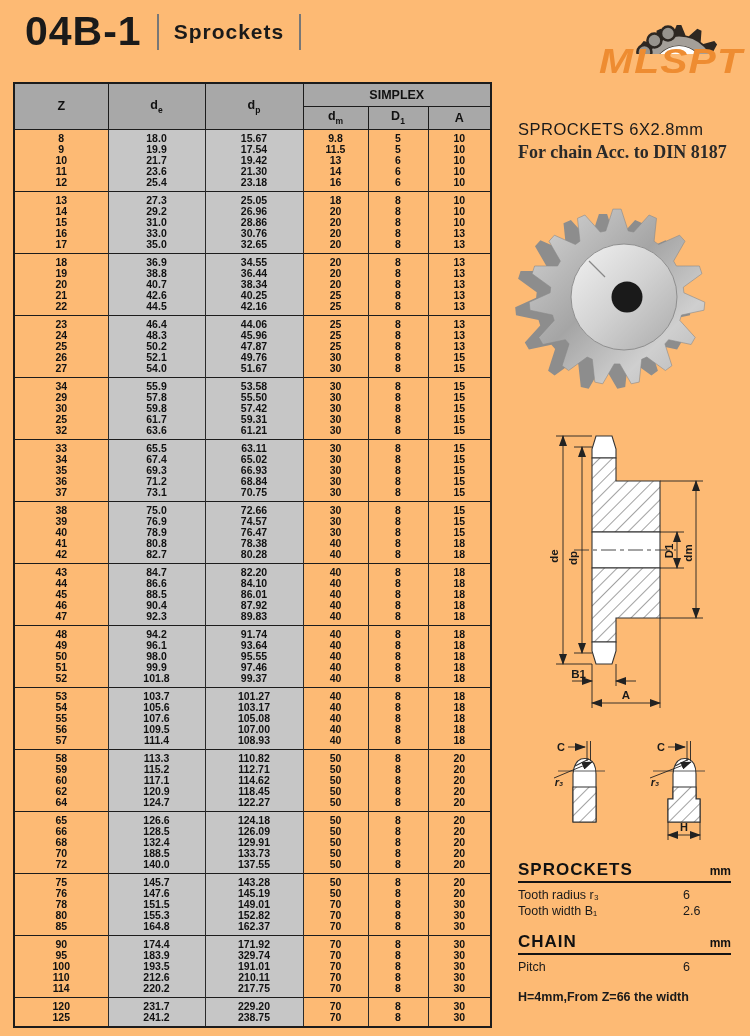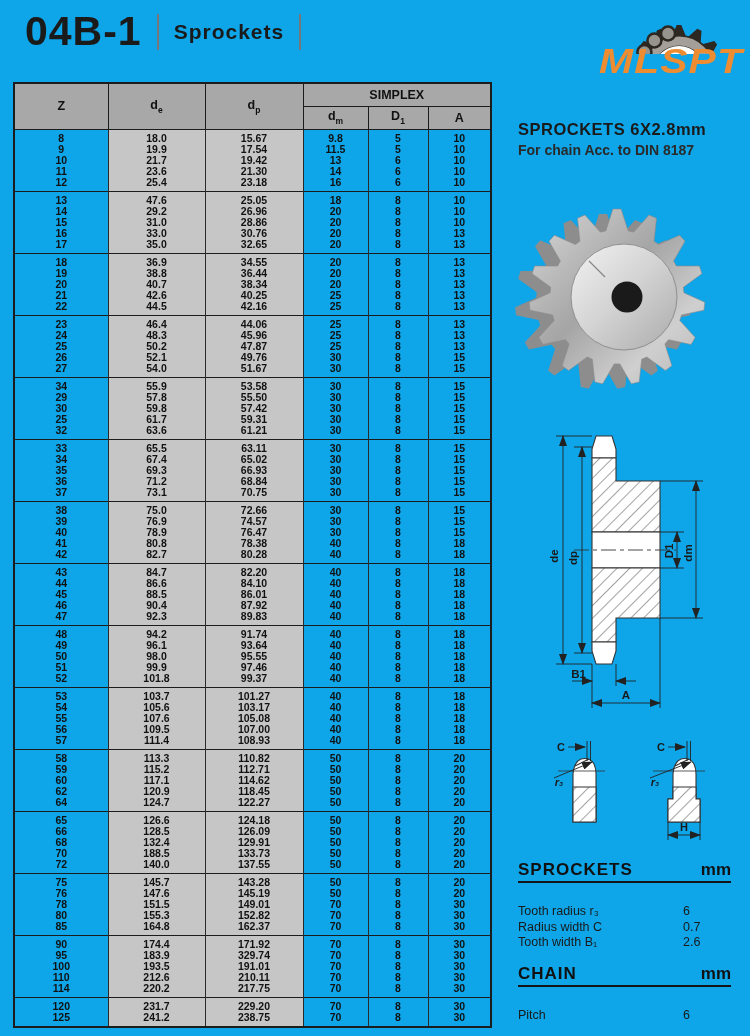--- a/index.html
+++ b/index.html
@@ -1,18 +1,18 @@
 <!DOCTYPE html>
 <html><head>
 <meta charset="utf-8">
 <style>
   * { margin:0; padding:0; box-sizing:border-box; }
   html,body { background:#fff; }
   .page {
-    position:relative; width:750px; height:1036px; background:#0ea5e9;
+    position:relative; width:750px; height:1036px; background:#fdba74;
     font-family:"Liberation Sans", sans-serif; color:#111; overflow:hidden;
   }
   
   .title-row { position:absolute; left:25px; top:8px; display:flex; align-items:center; }
   .big-title { font-size:41px; font-weight:bold; letter-spacing:1px; color:#1a1a1a; }
   .title-sep { width:2px; height:36px; background:#777; margin:0 15px; }
   .sub-title { font-size:21px; font-weight:bold; letter-spacing:1px; color:#1a1a1a; }
   
   .logo { position:absolute; left:582px; top:2px; }
   
@@ -26,30 +26,30 @@
   table.spk td {
     border-left:1px solid #2a2a2a; border-right:1px solid #2a2a2a;
     font-size:10.5px; font-weight:bold; text-align:center; line-height:11px; color:#111;
   }
   table.spk tbody { border-top:1.5px solid #1c1c1c; }
   table.spk tbody tr:first-child td { padding-top:3px; }
   table.spk tbody tr:last-child  td { padding-bottom:3px; }
   td.c1, td.c2 { background:#c6c6c6; }
   
   .info { position:absolute; left:518px; top:120px; width:225px; }
-  .info-head { font-size:16.5px; font-weight:bold; letter-spacing:0.5px; color:#1a1a1a; }
-  .info-line { font-size:14px; font-weight:bold; color:#2a2a2a; margin-top:3px; }
+  .info-head { font-size:16.5px; font-weight:normal; letter-spacing:0.5px; color:#1a1a1a; }
+  .info-line { font-size:18px; font-weight:bold; color:#2a2a2a; margin-top:3px;font-family:Liberation Serif, serif; }
   .photo { position:absolute; left:505px; top:198px; }
   .diagram { position:absolute; left:510px; top:420px; }
   .specs { position:absolute; left:518px; top:860px; width:213px; }
   .spec-head { display:flex; justify-content:space-between; align-items:baseline;
                border-bottom:2.5px solid #141414; padding-bottom:1px; }
   .spec-head .t { font-size:17px; font-weight:bold; letter-spacing:1px; }
-  .spec-head .u { font-size:17px; font-weight:bold;margin-left:28px; }
-  .spec-items { margin-top:21px; }
+  .spec-head .u { font-size:12px; font-weight:bold;margin-left:28px; }
+  .spec-items { margin-top:5px; }
   .spec-item { display:flex; font-size:12.5px; line-height:15.5px; color:#1a1a1a; }
   .spec-item .lbl { flex:1; }
   .spec-item .val { width:48px; }
   .gap { height:13px; }
   .note { margin-top:13px; font-size:12.5px; font-weight:bold; line-height:16px; color:#1a1a1a; }
   svg text { font-family:"Liberation Sans", sans-serif; }
 </style>
 </head>
 <body>
 
@@ -143,21 +143,21 @@
             <td class="c1">25.4</td>
             <td class="c2">23.18</td>
             <td class="c3">16</td>
             <td class="c4">6</td>
             <td class="c5">10</td>
           </tr>
         </tbody>
         <tbody>
           <tr>
             <td class="c0">13</td>
-            <td class="c1">47.6</td>
+            <td class="c1">27.3</td>
             <td class="c2">25.05</td>
             <td class="c3">18</td>
             <td class="c4">8</td>
             <td class="c5">10</td>
           </tr>
           <tr>
             <td class="c0">14</td>
             <td class="c1">29.2</td>
             <td class="c2">26.96</td>
             <td class="c3">20</td>
@@ -839,24 +839,20 @@
     <div class="spec-head">
       <span class="t">SPROCKETS</span>
       <span class="u">mm</span>
     </div>
     <div class="spec-items">
       <div class="spec-item">
         <span class="lbl">Tooth radius r₃</span>
         <span class="val">6</span>
       </div>
       <div class="spec-item">
-        <span class="lbl">Radius width C</span>
-        <span class="val">0.7</span>
-      </div>
-      <div class="spec-item">
         <span class="lbl">Tooth width B₁</span>
         <span class="val">2.6</span>
       </div>
     </div>
     <div class="gap"></div>
     <div class="spec-head">
       <span class="t">CHAIN</span>
       <span class="u">mm</span>
     </div>
     <div class="spec-items">

